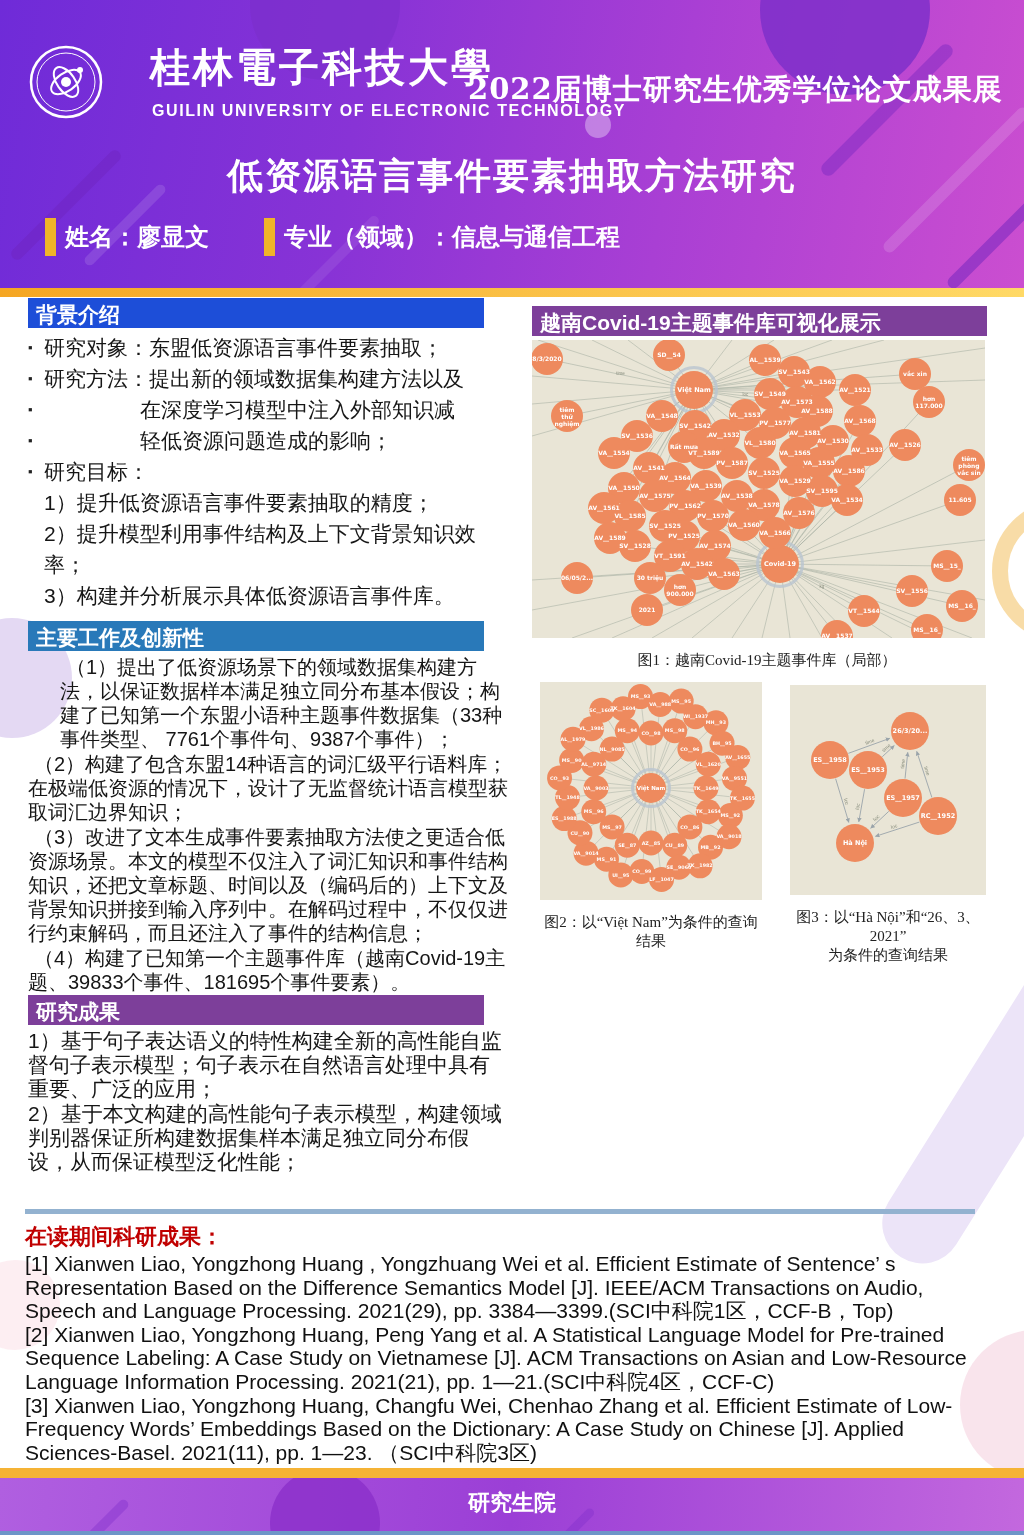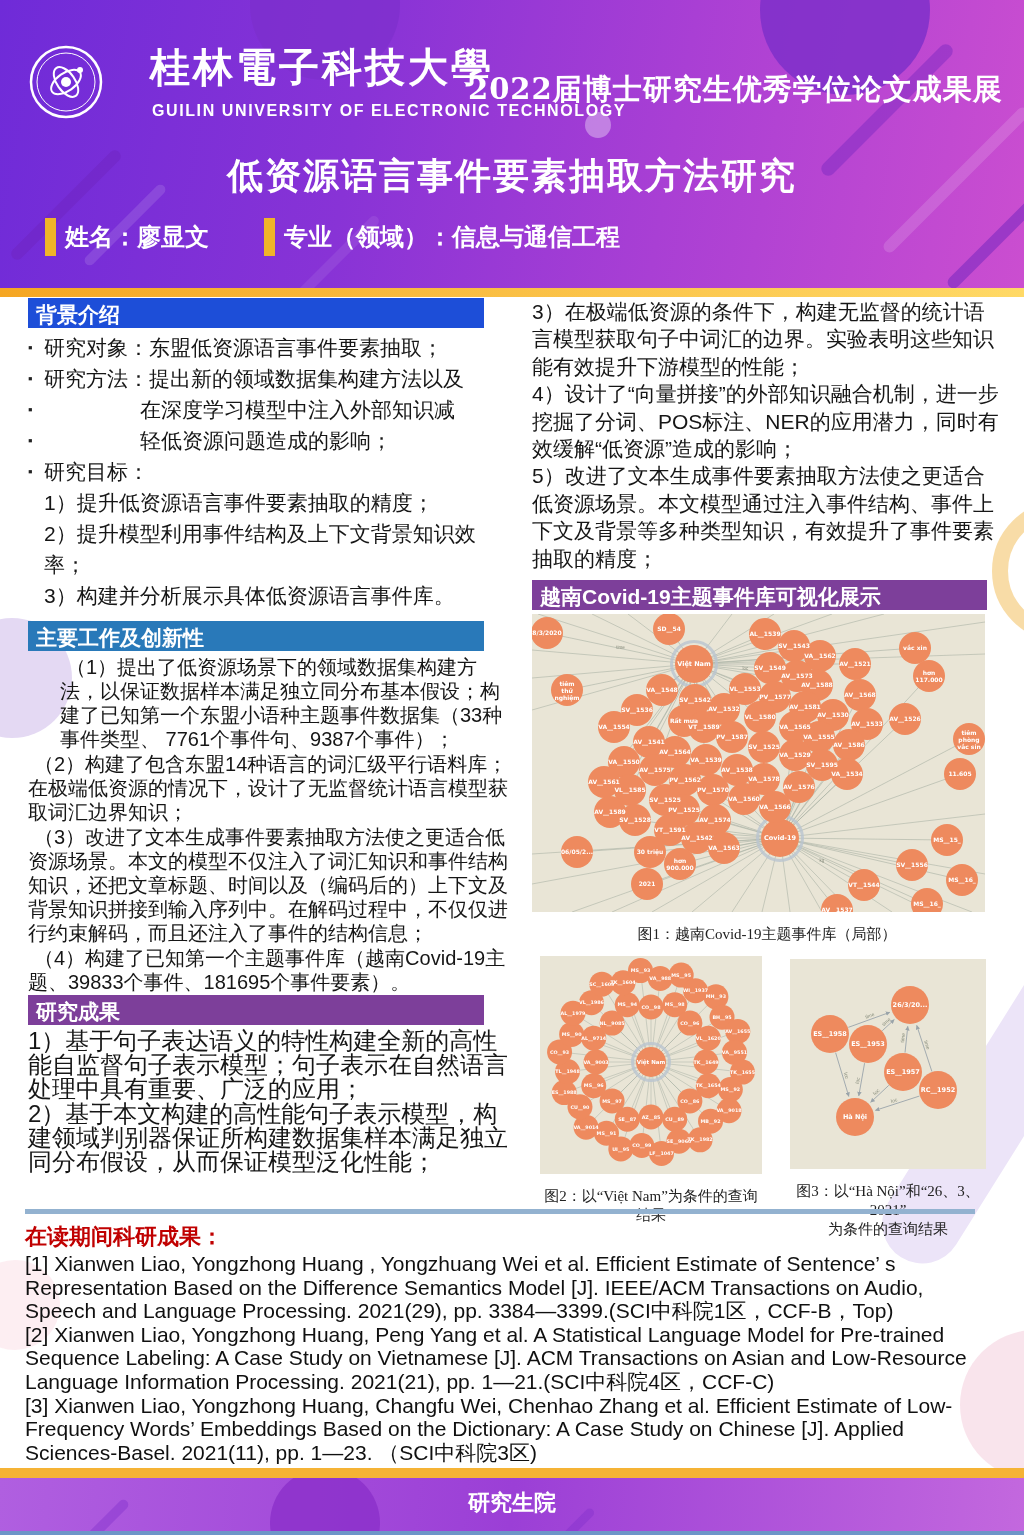--- a/index.html
+++ b/index.html
@@ -34,21 +34,21 @@
   .sec-head{width:440px;height:26px;padding:3px 8px 1px 8px;color:#fff;font-size:21px;font-weight:bold;margin-bottom:4px;}
   .sec-head.orange{background:#1d4ed8;}
   .sec-head.blue{background:#2979b9;margin-top:10px;}
   .sec-head.purple{background:#7d3f9a;}
   .bg-list{margin-top:2px;}
   .bg-row{display:flex;font-size:21px;line-height:31px;color:#161616;}
   .bg-mark{width:16px;font-size:13px;line-height:31px;color:#222;}
   .bg-text{flex:1;}
   .bg-text.ind{padding-left:96px;}
   .paras p{margin:0 0 1px 0;font-size:20px;line-height:24px;color:#161616;text-align:left;}
-  .paras.bigger p{font-size:24px;line-height:24px;}
+  .paras.bigger p{font-size:21px;line-height:24px;}
   .rparas p{margin:0;font-size:21px;line-height:27.4px;color:#161616;}
   
   .figbox{background:#e9e5d6;}
   .fig1-wrap{margin-top:2px;}
   .fig-caption{font-family:"Liberation Serif","DejaVu Serif",serif;font-size:15px;color:#222;text-align:center;margin-top:9px;}
   .figs-row{display:flex;margin-top:12px;}
   .fig2-wrap{width:222px;margin-left:8px;}
   .fig3-wrap{width:196px;margin-left:28px;margin-top:3px;}
   .fig3-cap{line-height:19px;}
   
@@ -159,25 +159,20 @@
       </div>
 
     <div class="sec-head purple">研究成果</div>
     <div class="paras bigger" id="result-paras">
         <p>1）基于句子表达语义的特性构建全新的高性能自监督句子表示模型；句子表示在自然语言处理中具有重要、广泛的应用；</p>
         <p>2）基于本文构建的高性能句子表示模型，构建领域判别器保证所构建数据集样本满足独立同分布假设，从而保证模型泛化性能；</p>
       </div>
   </div>
 
   <div class="col-right">
-    <div class="rparas" id="right-paras">
-        <p>3）在极端低资源的条件下，构建无监督的统计语言模型获取句子中词汇的边界。实验表明这些知识能有效提升下游模型的性能；</p>
-        <p>4）设计了“向量拼接”的外部知识融合机制，进一步挖掘了分词、POS标注、NER的应用潜力，同时有效缓解“低资源”造成的影响；</p>
-        <p>5）改进了文本生成事件要素抽取方法使之更适合低资源场景。本文模型通过注入事件结构、事件上下文及背景等多种类型知识，有效提升了事件要素抽取的精度；</p>
-      </div>
 
     <div class="sec-head purple" style="width:439px;margin-top:8px;">越南Covid-19主题事件库可视化展示</div>
 
     <div class="fig1-wrap">
       <svg id="fig1" class="figbox" width="453" height="298" viewBox="0 0 453 298">
           <rect x="0" y="0" width="453" height="298" fill="#e9e5d6"></rect>
           <line x1="162" y1="50" x2="0" y2="36" stroke="#a8b0a4" stroke-width="0.7" opacity="0.8"></line>
           <line x1="162" y1="50" x2="0" y2="64" stroke="#a8b0a4" stroke-width="0.7" opacity="0.8"></line>
           <line x1="162" y1="50" x2="0" y2="96" stroke="#a8b0a4" stroke-width="0.7" opacity="0.8"></line>
           <line x1="162" y1="50" x2="6" y2="0" stroke="#a8b0a4" stroke-width="0.7" opacity="0.8"></line>

